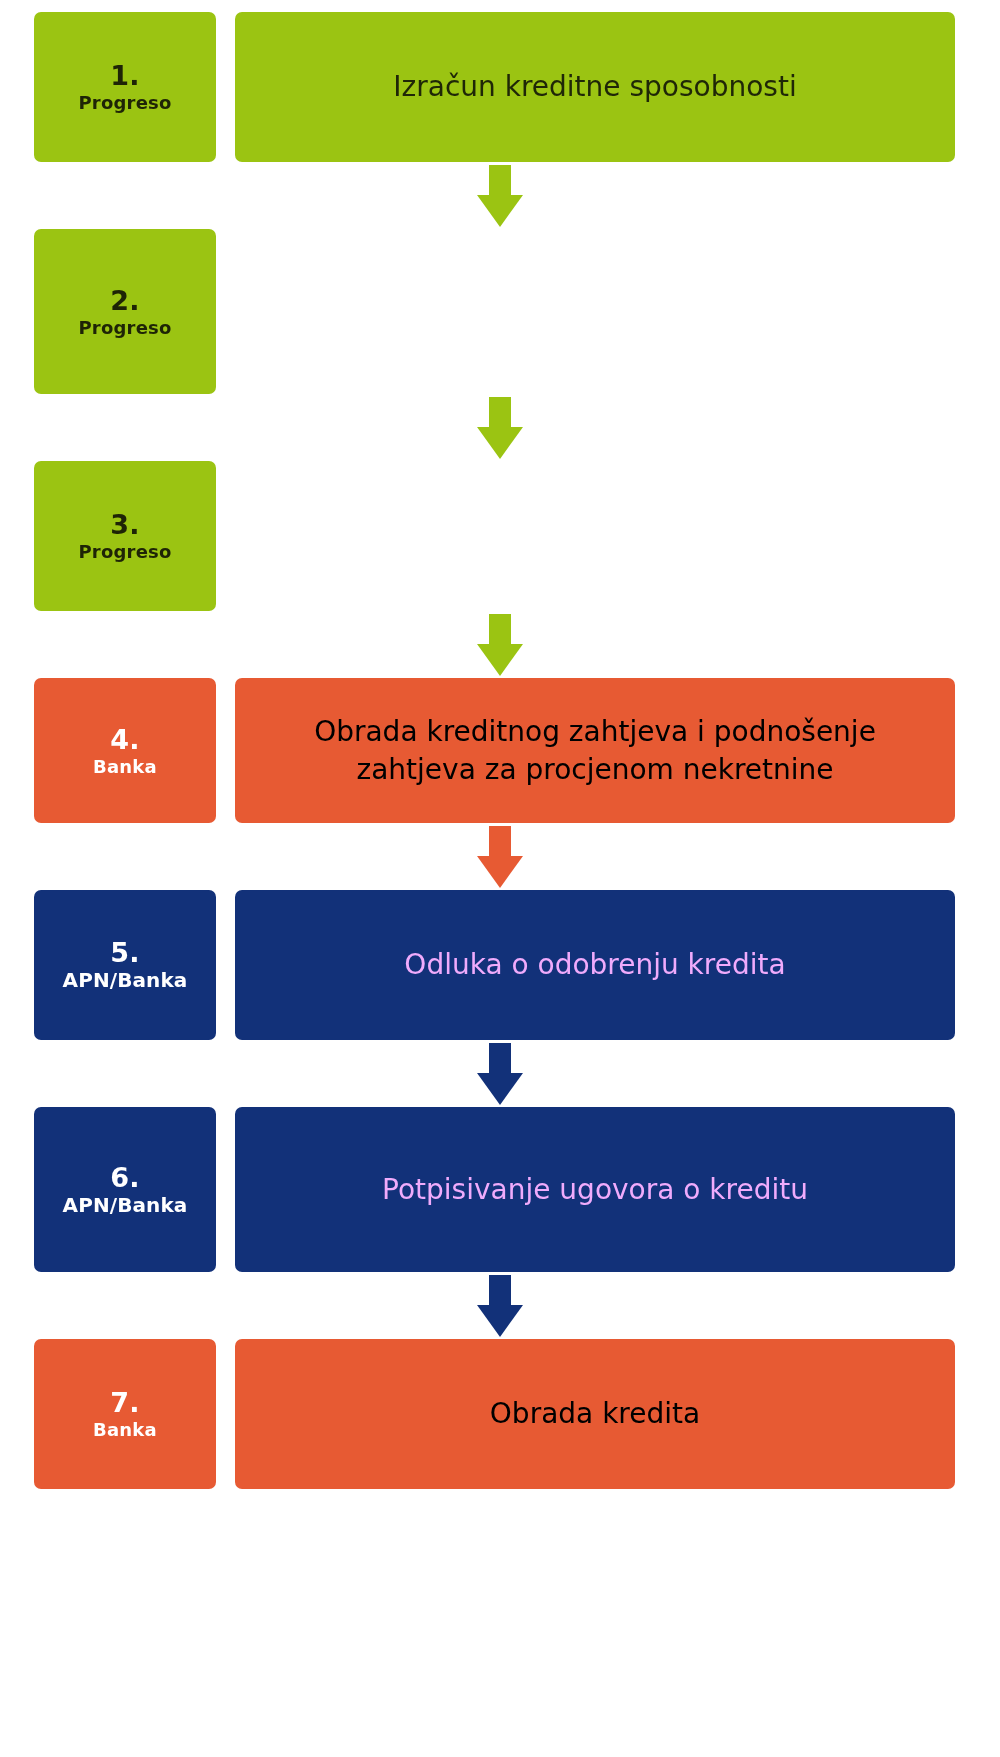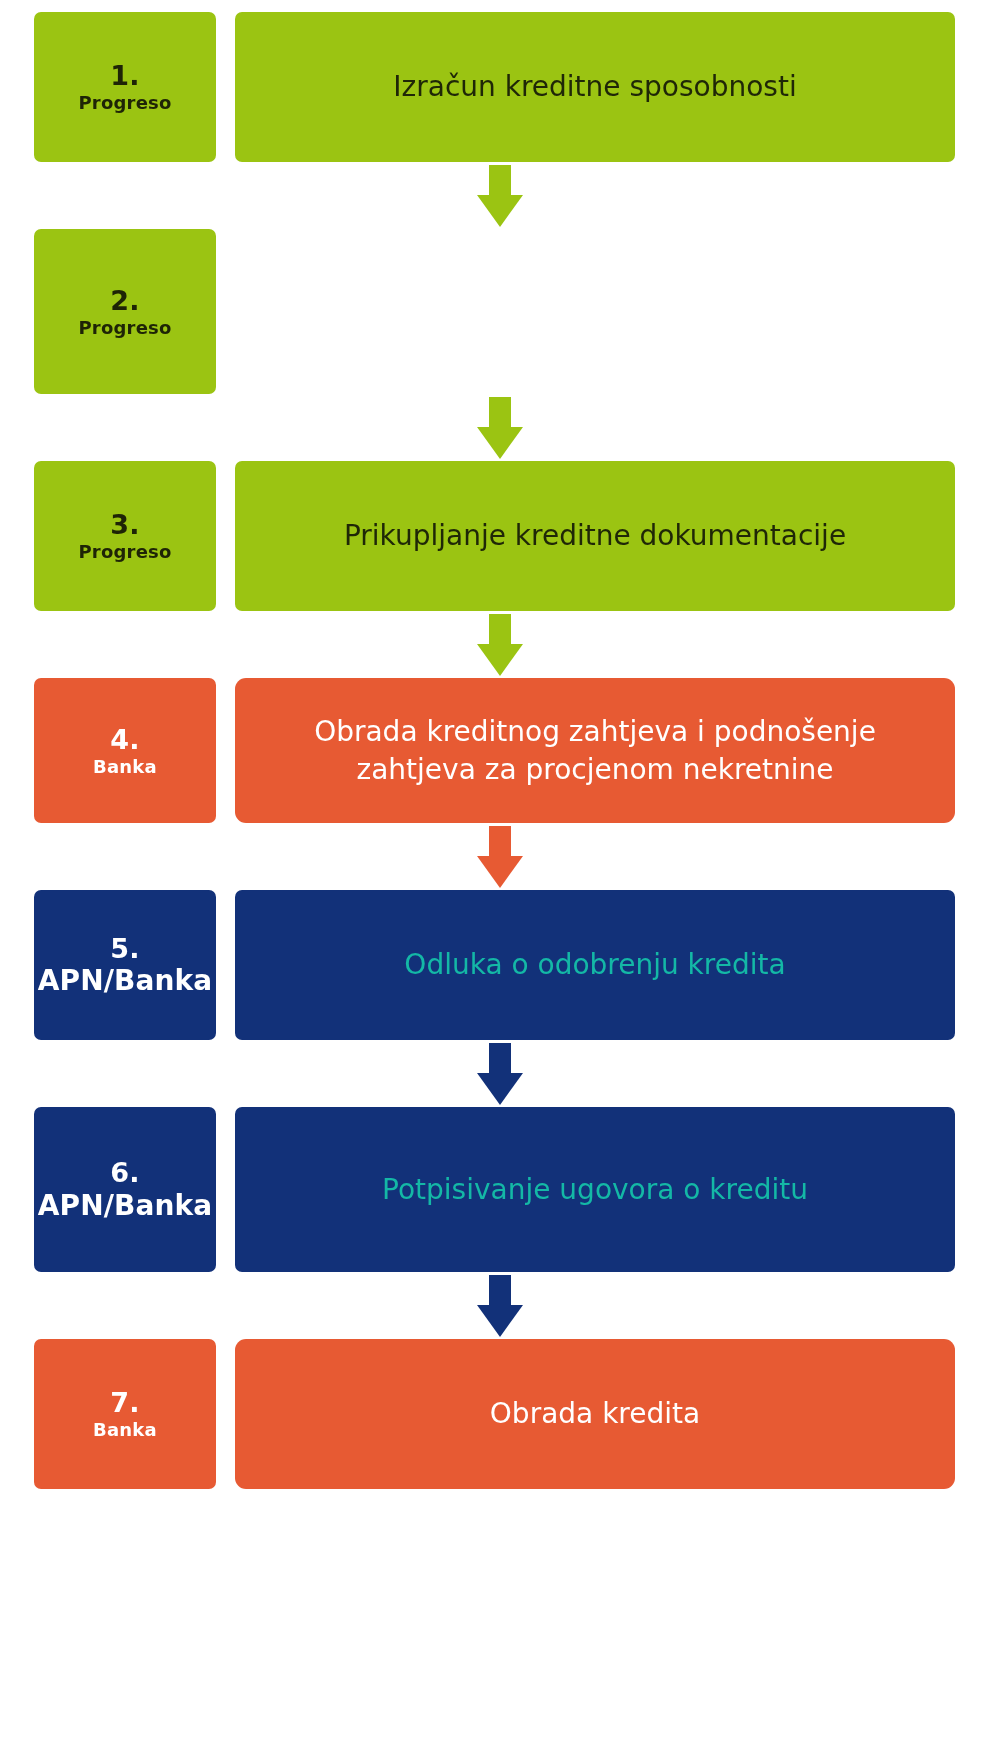--- a/index.html
+++ b/index.html
@@ -51,21 +51,21 @@
   }
 
   .step-tag .tag-actor {
     font-size: 18px;
     font-weight: bold;
     line-height: 1.18;
     letter-spacing: 0.2px;
   }
 
   .step-tag.small-actor .tag-actor {
-    font-size: 28px;
+    font-size: 20px;
     letter-spacing: 0.1px;
   }
 
   .step-body {
     flex: 1 1 auto;
     margin-left: 19px;
     border-radius: 7px;
     display: flex;
     align-items: center;
     justify-content: center;
@@ -82,26 +82,26 @@
 
   
   .theme-green .step-tag,
   .theme-green .step-body { background: #9bc412; }
   .theme-green .step-tag { color: #1e2406; }
   .theme-green .step-body { color: #1f2707; }
 
   .theme-orange .step-tag,
   .theme-orange .step-body { background: #e75a33; }
   .theme-orange .step-tag { color: #ffffff; }
-  .theme-orange .step-body { color: #ffffff; border-radius: 11px; }
+  .theme-orange .step-body { color: #000000; }
 
   .theme-blue .step-tag,
   .theme-blue .step-body { background: #123179; }
   .theme-blue .step-tag { color: #ffffff; }
-  .theme-blue .step-body { color: #14b8a6; justify-content: center; }
+  .theme-blue .step-body { color: #f0abfc; justify-content: center; }
 
   
   .connector {
     height: 67px;
     display: flex;
     align-items: center;
     justify-content: center;
   }
   .arrow-down {
     position: relative;
@@ -175,23 +175,20 @@
       <div class="shaft"></div>
       <div class="head"></div>
     </div>
   </div>
 
   <div class="step-row theme-green h-150">
     <div class="step-tag">
       <span class="tag-num">3.</span>
       <span class="tag-actor">Progreso</span>
     </div>
-    <div class="step-body">
-      <span class="body-text">Prikupljanje kreditne dokumentacije</span>
-    </div>
   </div>
 
   <div class="connector">
     <div class="arrow-down arrow-green">
       <div class="shaft"></div>
       <div class="head"></div>
     </div>
   </div>
 
   <div class="step-row theme-orange h-145">

